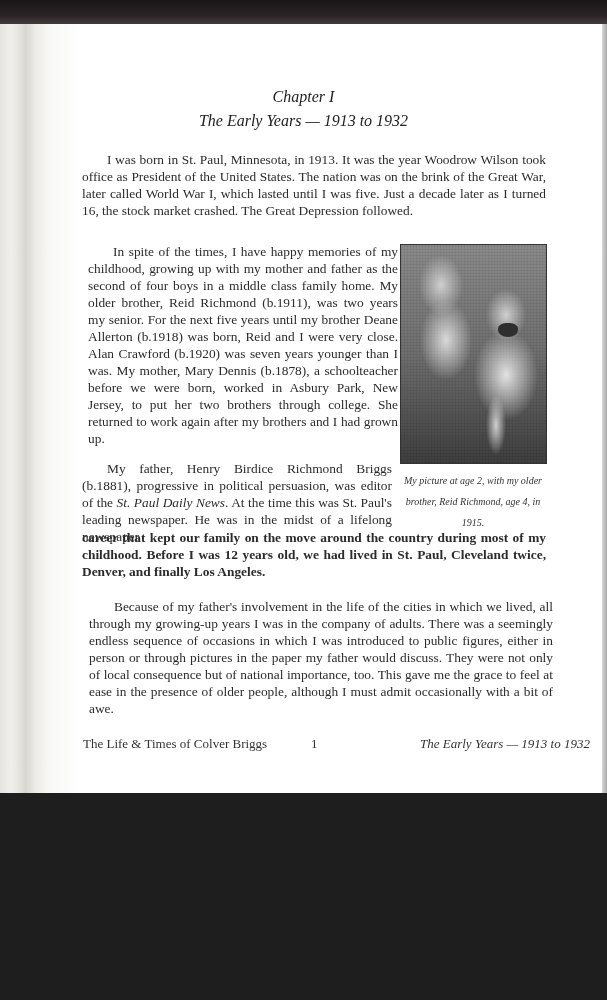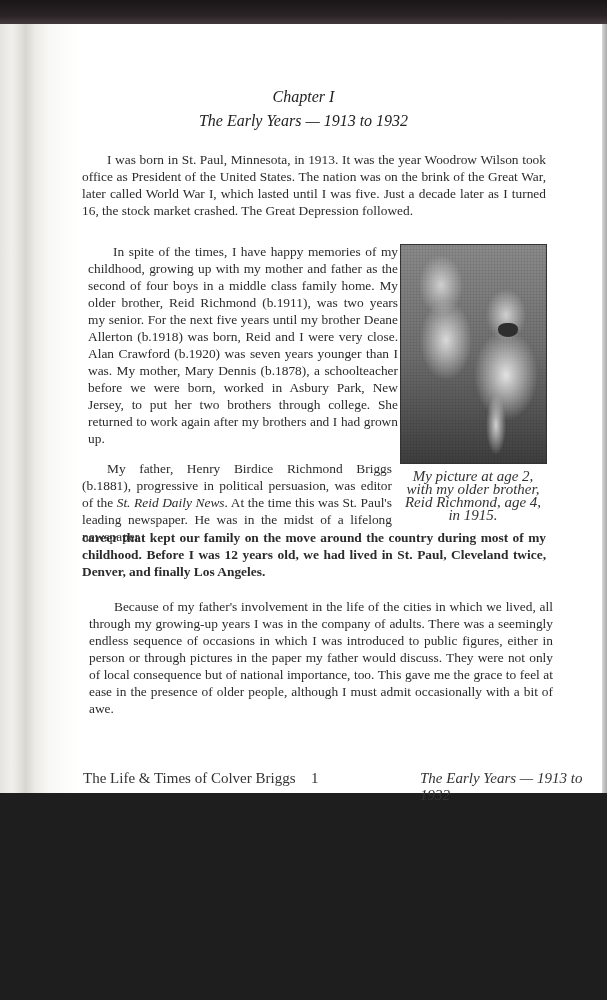--- a/index.html
+++ b/index.html
@@ -66,26 +66,26 @@
         repeating-linear-gradient(0deg, rgba(0,0,0,0.06) 0 1px, transparent 1px 3px),
         repeating-linear-gradient(90deg, rgba(0,0,0,0.06) 0 1px, transparent 1px 3px),
         linear-gradient(to bottom, #8a8a8a 0%, #6e6e6e 50%, #3e3e3e 100%);
     }
     .photo-bow {
       position: absolute; left: 97px; top: 78px; width: 20px; height: 14px;
       background: #2e2e2e; border-radius: 40% 40% 50% 50%;
     }
     .caption {
       position: absolute; left: 398px; top: 470px; width: 150px;
-      text-align: center; font-style: italic; font-size: 15px; line-height: 13px;
+      text-align: center; font-style: italic; font-size: 10px; line-height: 21px;
       color: #333;
     }
 
     .footer {
-      position: absolute; top: 736px; font-size: 15px; color: #333; margin-top: 34px;
+      position: absolute; top: 736px; font-size: 13px; color: #333;
     }
     .footer-left { left: 83px; }
     .footer-center { left: 311px; }
     .footer-right { left: 420px; font-style: italic; }
   </style>
 </head>
 <body>
 
 <div class="top-edge"></div>
 <div class="page"></div>
@@ -97,21 +97,21 @@
 
 <p class="para p1"><span class="indent"></span><span>I was born in St. Paul, Minnesota, in 1913.  It was the year Woodrow Wilson took office as President of the United States.  The nation was on the brink of the Great War, later called World War I, which lasted until I was five. Just a decade later as I turned 16, the stock market crashed.   The Great Depression followed.</span></p>
 
 <p class="para p2"><span class="indent"></span><span>In spite of the times, I have happy memories of my childhood, growing up with my mother and father as the second of four boys in a middle class family home.  My older brother, Reid Richmond (b.1911), was two years my senior.  For the next five years until my brother Deane Allerton (b.1918) was born, Reid and I were very close. Alan Crawford (b.1920) was seven years younger than I was.  My mother, Mary Dennis (b.1878), a schoolteacher before we were born, worked in Asbury Park, New Jersey, to put her two brothers through college.  She returned to work again after my brothers and I had grown up.</span></p>
 
 <div class="photo-frame" title="Black-and-white photograph of two young boys in white sailor outfits, one seated higher behind the other">
   <div class="photo-bow"></div>
 </div>
 <div class="caption">My picture at age 2, with my older brother, Reid Richmond, age 4, in 1915.</div>
 
-<p class="para p3"><span class="indent"></span><span>My father, Henry Birdice Richmond Briggs (b.1881), progressive in political persuasion, was editor of the </span><i>St. Reid Daily News</i><span>.  At the time this was St. Paul's leading newspaper.  He was in the midst of a lifelong newspaper</span></p>
+<p class="para p3"><span class="indent"></span><span>My father, Henry Birdice Richmond Briggs (b.1881), progressive in political persuasion, was editor of the </span><i>St. Paul Daily News</i><span>.  At the time this was St. Paul's leading newspaper.  He was in the midst of a lifelong newspaper</span></p>
 
 <p class="para p3b">career that kept our family on the move around the country during most of my childhood. Before I was 12 years old, we had lived in St. Paul, Cleveland twice, Denver, and finally Los Angeles.</p>
 
 <p class="para p4"><span class="indent"></span><span>Because of my father's involvement in the life of the cities in which we lived, all through my growing-up years I was in the company of adults.  There was a seemingly endless sequence of occasions in which I was introduced to public figures, either in person or through pictures in the paper my father would discuss.  They were not only of local consequence but of national importance, too.  This gave me the grace to feel at ease in the presence of older people, although I must admit occasionally with a bit of awe.</span></p>
 
 <div class="footer footer-left">The Life &amp; Times of Colver Briggs</div>
 <div class="footer footer-center">1</div>
 <div class="footer footer-right">The Early Years — 1913 to 1932</div>
 
 </body></html>

